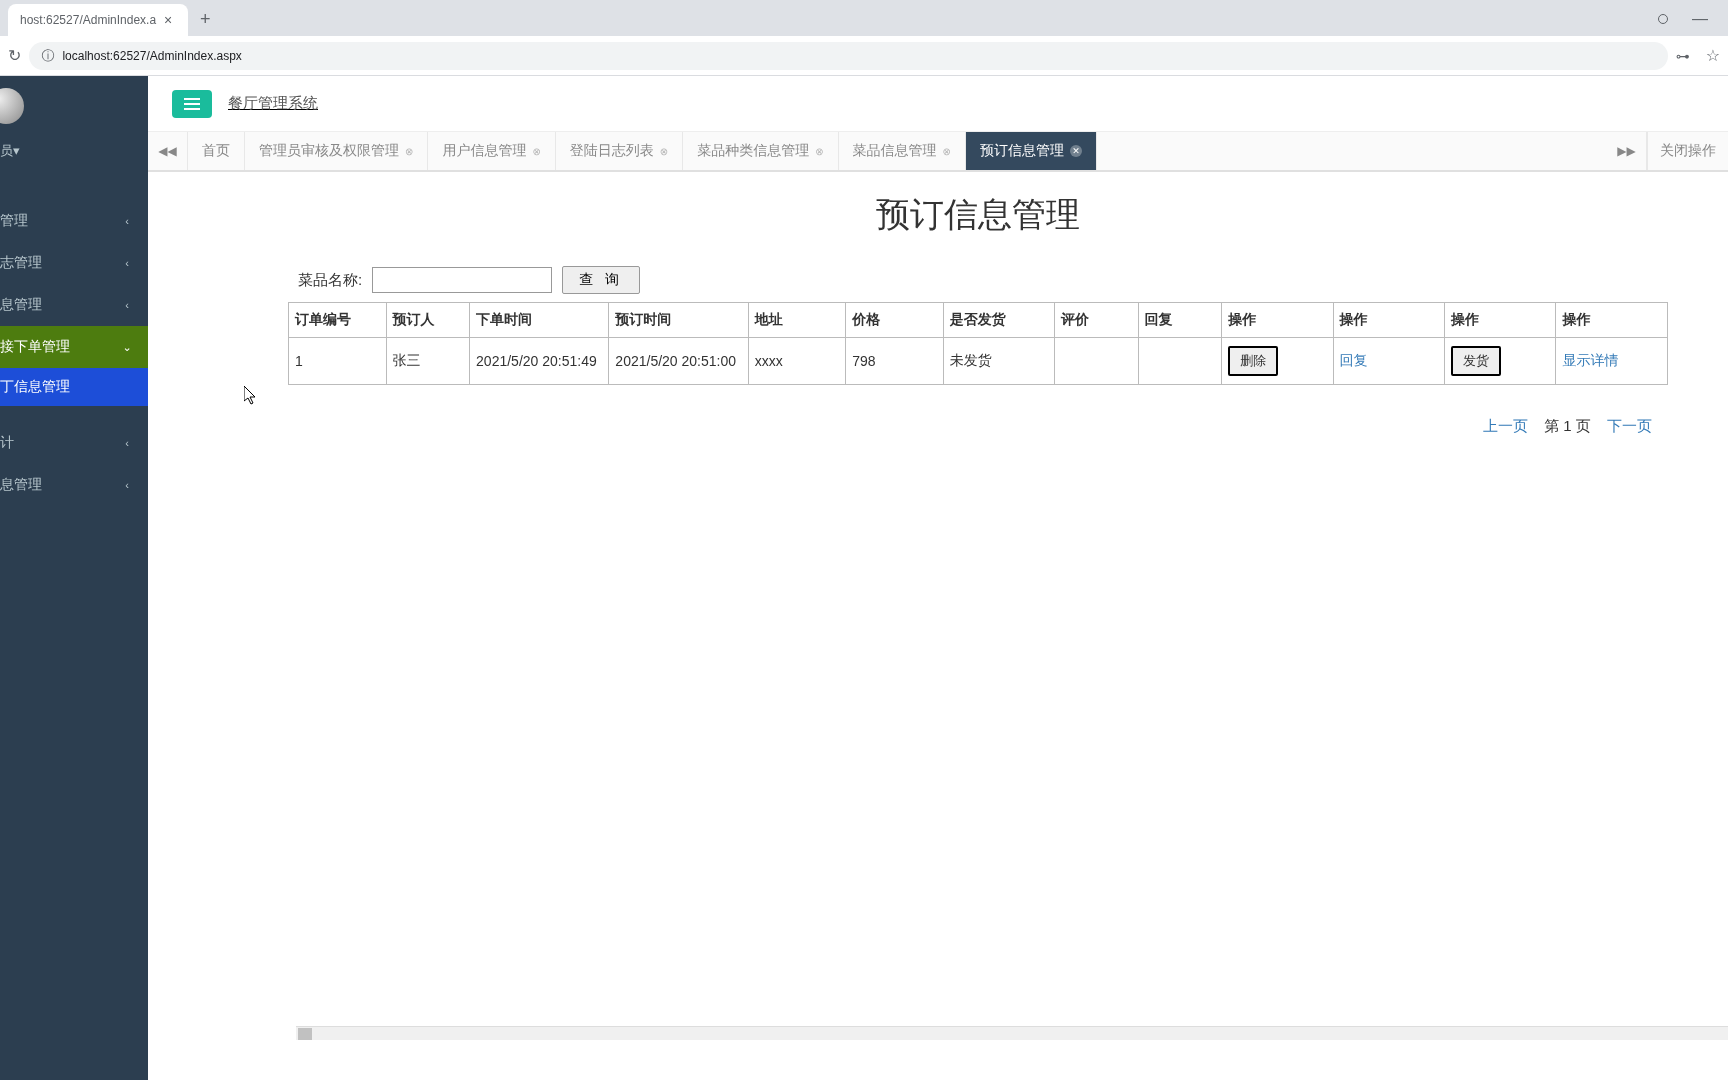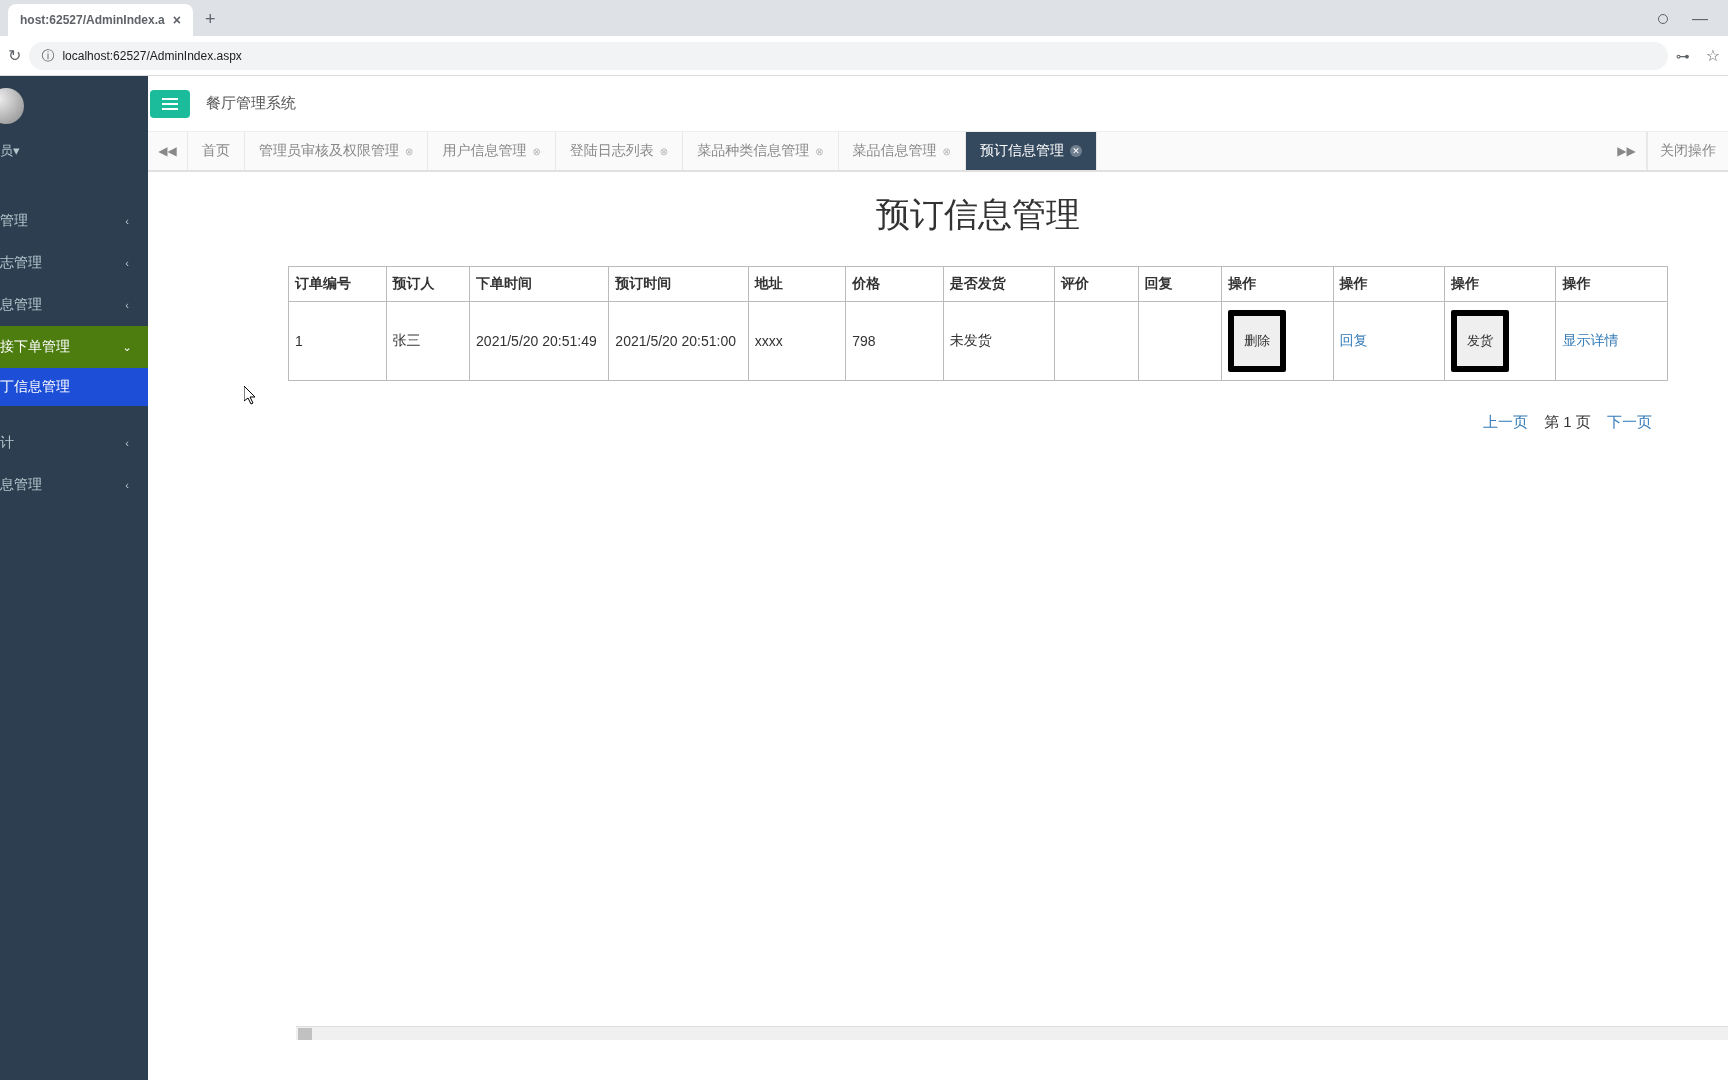--- a/index.html
+++ b/index.html
@@ -1,19 +1,19 @@
 <!DOCTYPE html>
 <html><head>
 <meta charset="utf-8">
 <style>
 * { margin: 0; padding: 0; box-sizing: border-box; font-family: Arial, "Microsoft YaHei", sans-serif; }
 body { background: #fff; overflow: hidden; }
 
 .browser-chrome { height: 36px; background: #dee1e6; display: flex; align-items: flex-end; padding: 0 8px; }
-.tab { background: #fff; height: 32px; border-radius: 8px 8px 0 0; display: flex; align-items: center; padding: 0 12px; font-size: 12px; color: #5f6368; min-width: 180px; font-weight: bold; }
+.tab { background: #fff; height: 32px; border-radius: 8px 8px 0 0; display: flex; align-items: center; padding: 0 12px; font-size: 12px; color: #5f6368; min-width: 180px; }
 .tab-close { margin-left: 8px; cursor: pointer; font-size: 14px; }
 .new-tab { margin-left: 12px; margin-bottom: 6px; color: #5f6368; font-size: 18px; cursor: pointer; }
 .window-controls { margin-left: auto; display: flex; gap: 24px; padding-right: 12px; margin-bottom: 8px; color: #5f6368; }
 .win-ctrl { cursor: pointer; }
 .win-circle { width: 10px; height: 10px; border: 1.5px solid #5f6368; border-radius: 50%; display: inline-block; }
 
 .url-bar { height: 40px; background: #fff; border-bottom: 1px solid #dadce0; display: flex; align-items: center; padding: 0 8px; gap: 8px; }
 .reload { font-size: 16px; color: #5f6368; cursor: pointer; }
 .url-input-wrap { flex: 1; background: #f1f3f4; border-radius: 14px; height: 28px; display: flex; align-items: center; padding: 0 12px; gap: 8px; }
 .url-info { font-size: 13px; color: #5f6368; }
@@ -28,21 +28,21 @@
 .avatar-wrap { height: 60px; display: flex; align-items: center; justify-content: flex-start; padding-left: 0; }
 .avatar { width: 36px; height: 36px; border-radius: 50%; background: radial-gradient(circle at 30% 30%, #eee, #888); margin-left: -12px; }
 .user-row { padding: 6px 12px 16px 0; font-size: 13px; color: #b8c7ce; }
 .side-item { padding: 12px 16px 12px 0; display: flex; justify-content: space-between; align-items: center; cursor: pointer; color: #b8c7ce; }
 .side-item.expanded { background: #4d7c0f; color: #fff; }
 .side-sub { background: #1d4ed8; padding: 10px 0 10px 0; color: #fff; font-size: 14px; }
 .chev { font-size: 11px; width: 10px; text-align: center; }
 
 .main { flex: 1; display: flex; flex-direction: column; overflow: hidden; position: relative; }
 
-.topbar { height: 56px; background: #fff; display: flex; align-items: center; padding: 0 2px; border-bottom: 1px solid #eee; }
+.topbar { height: 56px; background: #fff; display: flex; align-items: center; padding: 0 24px; border-bottom: 1px solid #eee; text-decoration: underline; }
 .menu-btn { width: 40px; height: 28px; background: #1abc9c; border-radius: 4px; display: flex; align-items: center; justify-content: center; cursor: pointer; }
 .menu-lines { width: 16px; height: 2px; background: #fff; position: relative; }
 .menu-lines::before, .menu-lines::after { content: ''; position: absolute; width: 16px; height: 2px; background: #fff; left: 0; }
 .menu-lines::before { top: -5px; } .menu-lines::after { top: 5px; }
 .app-title { margin-left: 16px; font-size: 15px; color: #555; }
 
 .tabs-bar { height: 40px; background: #fafafa; border-bottom: 2px solid #e0e0e0; display: flex; align-items: stretch; }
 .tab-nav-btn { width: 40px; display: flex; align-items: center; justify-content: center; color: #888; cursor: pointer; border-right: 1px solid #e8e8e8; font-size: 12px; }
 .app-tab { padding: 0 14px; display: flex; align-items: center; color: #888; font-size: 14px; cursor: pointer; border-right: 1px solid #e8e8e8; gap: 6px; white-space: nowrap; text-align: center; }
 .app-tab.active { background: #34495e; color: #fff; }
@@ -58,21 +58,21 @@
 .search-label { font-size: 15px; color: #333; }
 .search-input { width: 180px; height: 26px; border: 1px solid #999; padding: 0 4px; }
 .search-btn { height: 28px; padding: 0 16px; background: #efefef; border: 1px solid #999; border-radius: 2px; cursor: pointer; font-size: 14px; letter-spacing: 4px; }
 
 table { border-collapse: collapse; width: 100%; table-layout: fixed; }
 th, td { border: 1px solid #bbb; padding: 8px 6px; text-align: left; font-size: 14px; color: #333; }
 th { font-weight: bold; }
 .col-order { width: 70px; } .col-person { width: 60px; } .col-time { width: 100px; } .col-addr { width: 70px; }
 .col-price { width: 70px; } .col-ship { width: 80px; } .col-eval { width: 60px; } .col-reply { width: 60px; }
 .col-op { width: 80px; }
-.cell-btn { display: inline-block; background: #efefef; border: 6px solid #000000; padding: 16px 10px; border-radius: 2px; cursor: pointer; font-size: 13px; }
+.cell-btn { display: inline-block; background: #efefef; border: 2px solid #000000; padding: 4px 10px; border-radius: 2px; cursor: pointer; font-size: 13px; }
 .cell-link { color: #337ab7; cursor: pointer; font-size: 14px; }
 
 .pager { text-align: right; margin-top: 32px; font-size: 15px; padding-right: 10px; }
 .pager a { color: #337ab7; cursor: pointer; margin: 0 6px; }
 .pager span { color: #333; margin: 0 6px; }
 
 .bottom-scroll { position: absolute; bottom: 40px; left: 148px; right: 0; height: 14px; background: #f0f0f0; border-top: 1px solid #ddd; display: flex; align-items: center; }
 .scroll-thumb { width: 14px; height: 12px; background: #c1c1c1; margin-left: 2px; }
 
 .status-bar { position: absolute; bottom: 0; left: 0; right: 0; height: 20px; display: flex; justify-content: space-between; align-items: center; padding: 0 8px; font-size: 12px; background: #fff; }
@@ -189,20 +189,25 @@
       <div class="tabs-spacer"></div>
       <div class="tab-nav-btn">▶▶</div>
       <div class="close-op">
           <span>关闭操作</span>
         </div>
     </div>
 
     <div class="content">
       <h1 class="page-title">预订信息管理</h1>
 
+      <div class="search-row">
+        <span class="search-label">菜品名称:</span>
+        <input class="search-input" value="" style="">
+        <button class="search-btn">查 询</button>
+      </div>
 
       <table>
         <colgroup>
           <col class="col-order">
             <col class="col-person">
             <col class="col-time">
             <col class="col-time">
           <col class="col-addr">
             <col class="col-price">
             <col class="col-ship">

